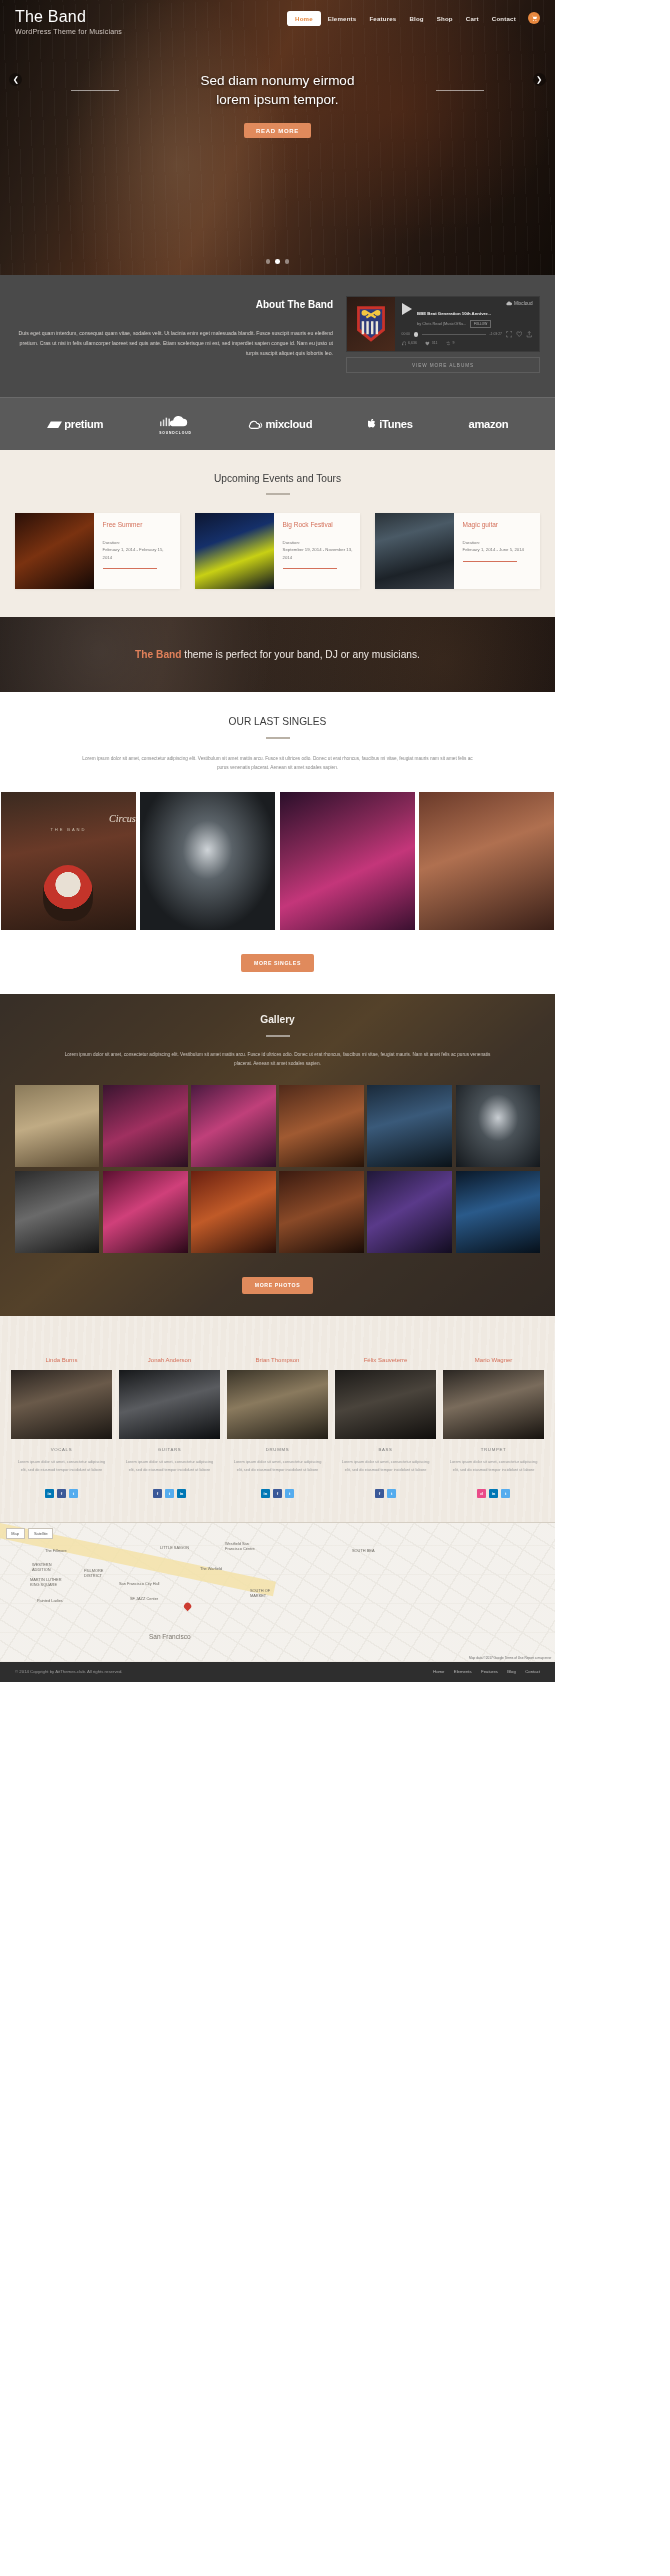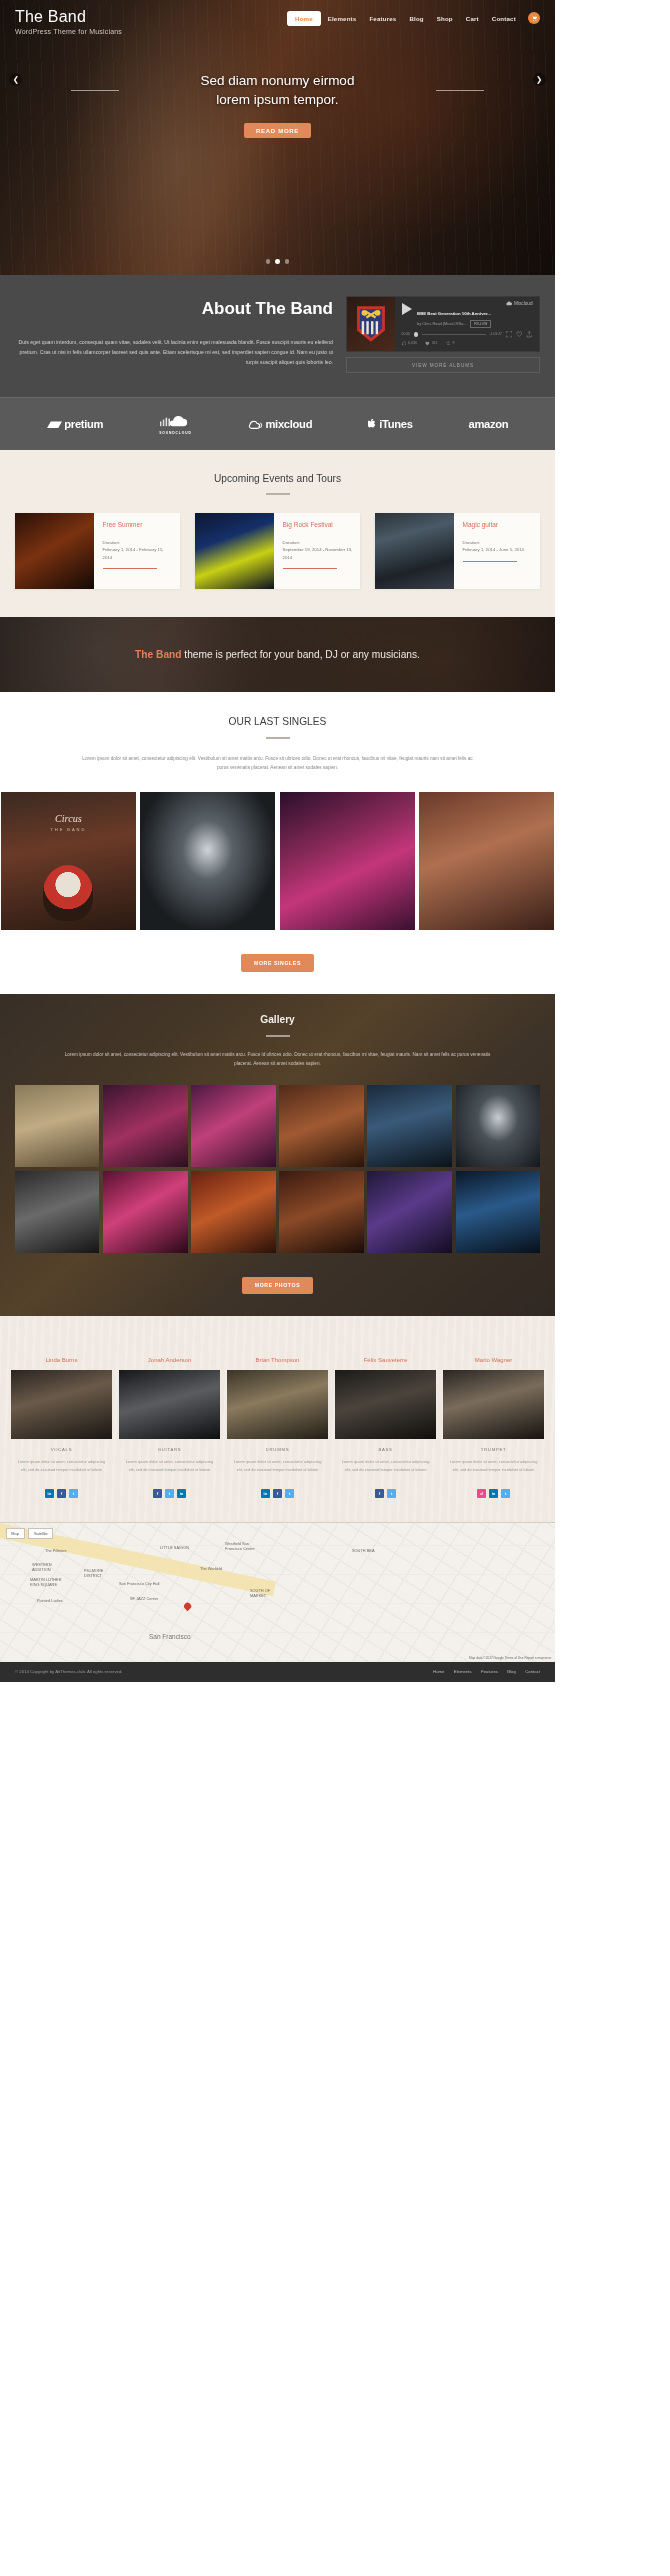--- a/index.html
+++ b/index.html
@@ -38,21 +38,21 @@
   .arrow{position:absolute;top:73px;width:13px;height:13px;border-radius:50%;background:rgba(0,0,0,.35);
     color:#fff;font-size:7.5px;display:flex;align-items:center;justify-content:center;z-index:6;}
   .arrow.l{left:9.3px;} .arrow.r{right:9.3px;}
   .dots{position:absolute;bottom:11.2px;left:0;right:0;display:flex;justify-content:center;gap:4.7px;z-index:6;}
   .dot{width:4.7px;height:4.7px;border-radius:50%;background:rgba(255,255,255,.45);}
   .dot.on{background:#fff;}
 
   
   .about{background:#4a4a4a;padding:20.5px 15px 24px;display:flex;gap:13px;align-items:flex-start;}
   .about-left{flex:1;text-align:right;padding-top:3.7px;}
-  .about-h{font-size:17px;color:#fff;font-weight:bold;margin-bottom:18px;}
+  .about-h{font-size:10px;color:#fff;font-weight:bold;margin-bottom:18px;}
   .about-p{font-size:5.2px;color:#d6d2cf;line-height:1.95;}
   .about-right{width:194px;}
   .sc-player{background:#2f2f2f;border:0.9px solid #3b3b3b;display:flex;height:56px;}
   .sc-art{width:48px;height:100%;position:relative;overflow:hidden;
     background:linear-gradient(145deg,#2a1a14,#4a2a1c);}
   .sc-badge{position:absolute;left:50%;top:50%;transform:translate(-50%,-50%);width:32px;height:39px;}
   .sc-body{flex:1;padding:4.7px 6.5px;display:flex;flex-direction:column;justify-content:space-between;}
   .sc-row1{display:flex;align-items:flex-start;gap:5.6px;}
   .sc-play{width:0;height:0;border-left:10.2px solid #d6d6d6;border-top:6.5px solid transparent;
     border-bottom:6.5px solid transparent;margin-top:1.9px;}
@@ -370,21 +370,21 @@
     </div>
   </section>
 
   <section class="singles">
     <h2 class="sec-h">OUR LAST SINGLES</h2>
     <div class="sec-rule"></div>
     <p class="lead">Lorem ipsum dolor sit amet, consectetur adipiscing elit. Vestibulum sit amet mattis arcu. Fusce sit ultrices odio. Donec ut erat rhoncus, faucibus mi vitae, feugiat mauris nam sit amet felis ac purus venenatis placerat. Aenean sit amet sodales sapien.</p>
     <div class="sg-grid">
       <div class="sg" style="background:linear-gradient(170deg,#3a2a20,#6a3a28 40%,#2a1a12);position:relative;">
         <div style="position:absolute;top:20.5px;left:0;right:0;text-align:center;">
-          <div style="font-size:10.2px;color:#e8dfd2;font-family:'Liberation Serif',serif;font-style:italic;">Circus</div>
+          <div style="font-size:10.2px;color:#e8dfd2;font-family:'Liberation Serif',serif;font-style:italic;text-align:right;">Circus</div>
           <div style="font-size:4.1px;color:#cbbfae;letter-spacing:1.9px;margin-top:2.8px;">THE BAND</div>
         </div>
         <div style="position:absolute;bottom:9.3px;left:50%;transform:translateX(-50%);width:50px;height:56px;
           background:radial-gradient(circle at 50% 35%,#e8e0d4 28%,#c4342a 29%,#c4342a 55%,#2a1a12 56%);border-radius:50% 50% 40% 40%;"></div>
       </div>
       <div class="sg" style="background:radial-gradient(ellipse at 50% 42%, #cfd4d8 0%, #5a6268 26%, #1a1d20 72%);"></div>
       <div class="sg" style="background:linear-gradient(155deg,#2a0f2a,#8a2a5a 38%,#c4367a 58%,#3a1030);"></div>
       <div class="sg" style="background:linear-gradient(160deg,#6a3a2a,#b07050 42%,#3a2018);"></div>
     </div>
     <div class="btn-wrap">

